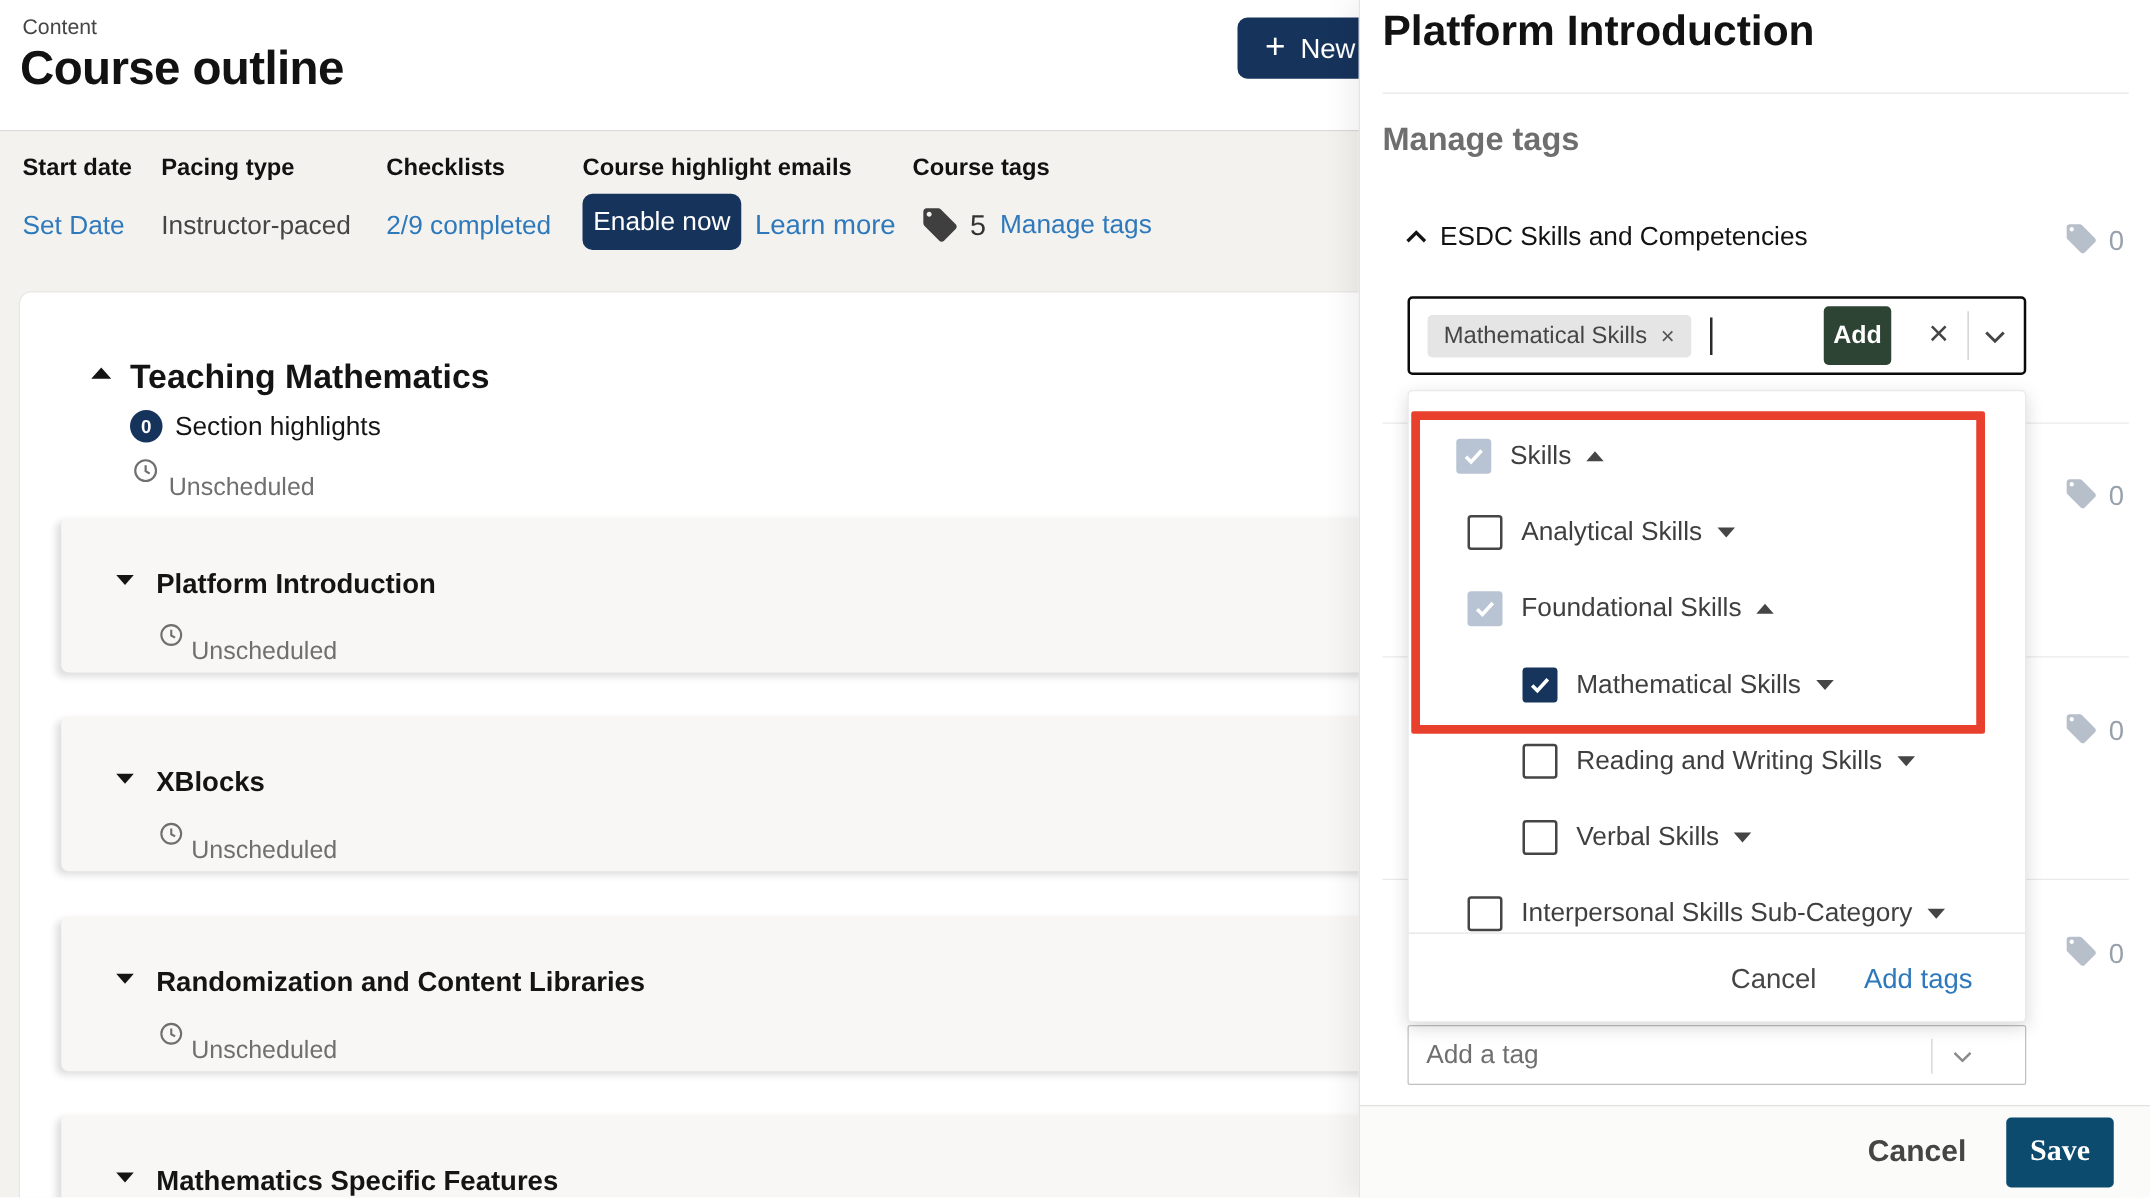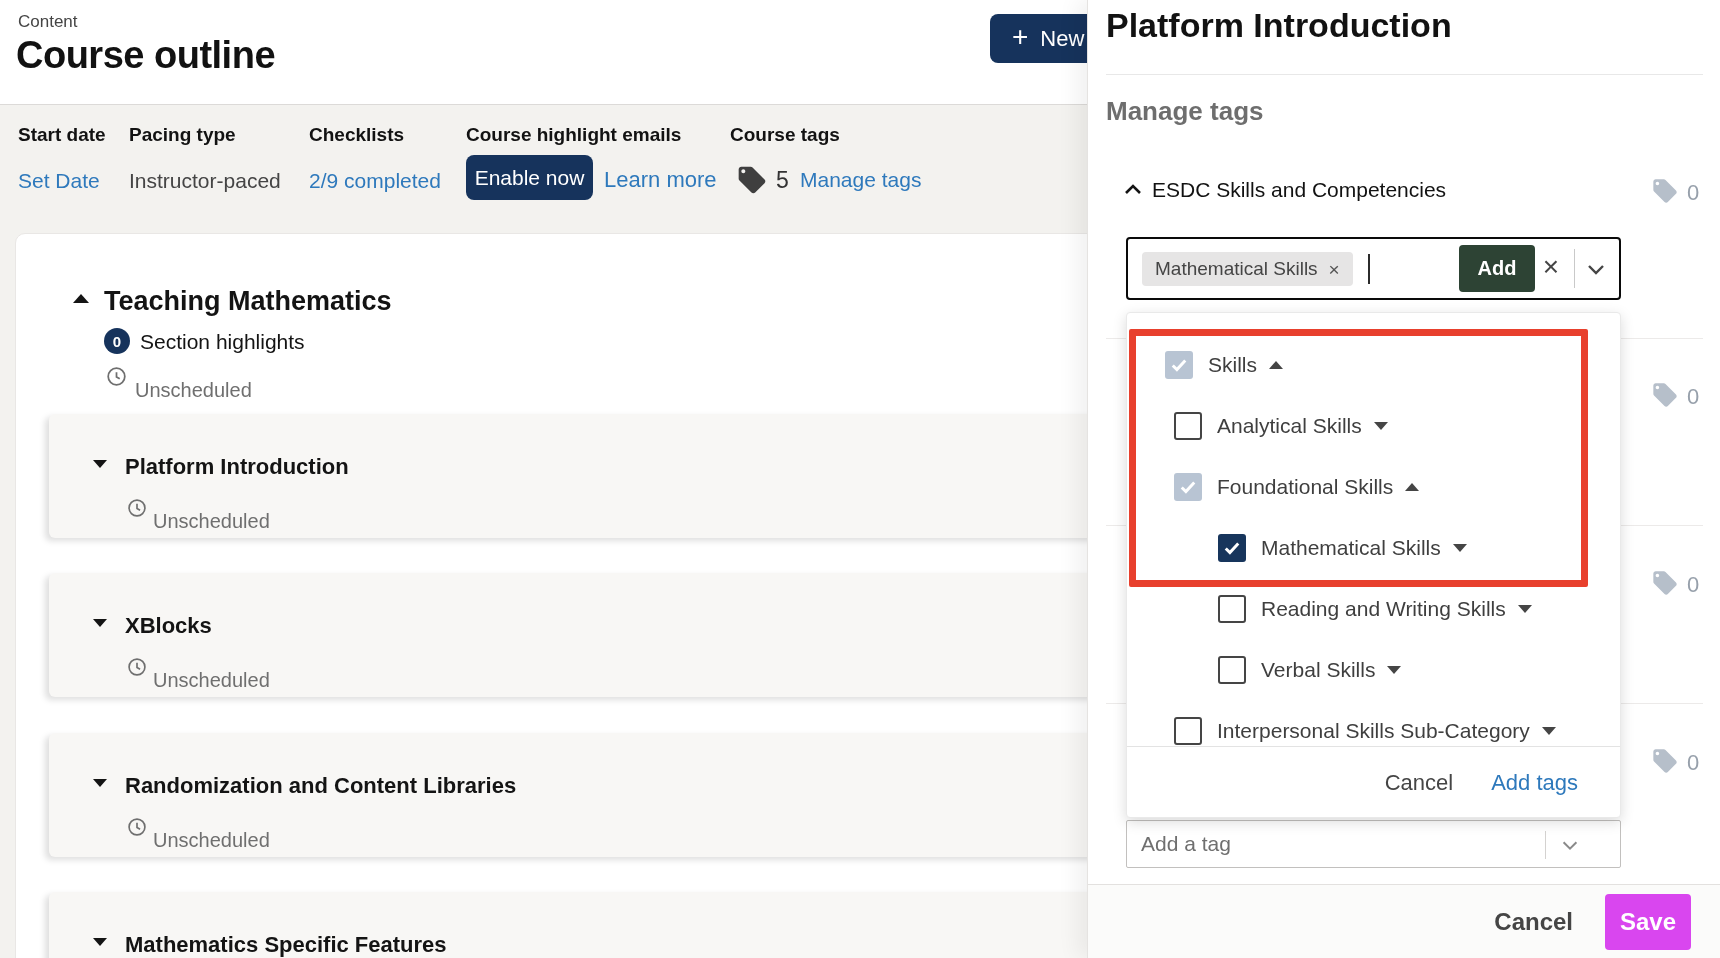--- a/index.html
+++ b/index.html
@@ -52,21 +52,21 @@
   .tax-name { position:absolute; left:64px; top:178px; font-size:21px; font-weight:normal; color:#121212; }
   .count-icon { position:absolute; left:563px; width:28px; height:28px; }
   .count-num { position:absolute; left:599px; font-size:22px; color:#97a0ab; }
   .row-divider { position:absolute; left:18px; width:597px; height:1px; background:#eceae9; z-index:1; }
 
   .combobox { position:absolute; left:38px; top:237px; width:495px; height:63px; background:#fff; border:2px solid #0a0a0a; border-radius:4px; z-index:2; }
   .chip { position:absolute; left:14px; top:13px; height:34px; background:#e6e5e5; border-radius:4px; display:flex; align-items:center; gap:11px; padding:0 13px; }
   .chip-label { font-size:19px; color:#454545; white-space:nowrap; }
   .chip-x { font-size:19px; color:#555; cursor:pointer; line-height:1; }
   .cursor-caret { position:absolute; left:240px; top:15px; width:2px; height:30px; background:#2b2b2b; }
-  .add-btn { position:absolute; left:331px; top:6px; width:76px; height:47px; background:#2d4334; color:#fff; border:none; border-radius:4px; font-size:20px; font-weight:bold; cursor:pointer; }
+  .add-btn { position:absolute; left:331px; top:6px; width:54px; height:47px; background:#2d4334; color:#fff; border:none; border-radius:4px; font-size:20px; font-weight:bold; cursor:pointer; }
   .clear-x { position:absolute; left:410px; top:12px; width:26px; height:34px; font-size:28px; color:#454545; text-align:center; cursor:pointer; }
   .cb-vdiv { position:absolute; left:446px; top:10px; width:1px; height:39px; background:#c9c9c9; }
   .cb-chevron { position:absolute; left:456px; top:18px; width:24px; height:24px; cursor:pointer; }
 
   .dropdown { position:absolute; left:38px; top:312px; width:495px; height:506px; background:#fff; border:1px solid #e9e9e9; border-radius:4px; box-shadow:0 4px 14px rgba(0,0,0,0.15); z-index:3; }
   .dd-list { height:433px; overflow:hidden; padding-top:21px; }
   .dd-row { height:61px; display:flex; align-items:center; }
   .dd-row.lvl0 { padding-left:38px; } .dd-row.lvl1 { padding-left:47px; } .dd-row.lvl2 { padding-left:91px; }
   .cb { width:28px; height:28px; border-radius:3px; flex:0 0 28px; display:flex; align-items:center; justify-content:center; cursor:pointer; }
   .cb.unchecked { background:#fff; border:2px solid #454545; }
@@ -84,21 +84,21 @@
 
   .red-rect { position:absolute; left:41px; top:329px; width:459px; height:258px; border:7px solid #e8402d; border-radius:2px; z-index:4; pointer-events:none; }
 
   .addtag-input { position:absolute; left:38px; top:820px; width:495px; height:48px; border:1px solid #c2c0be; border-radius:2px; background:#fff; z-index:1; }
   .addtag-ph { position:absolute; left:14px; top:11px; font-size:21px; color:#6f6f6f; }
   .addtag-vdiv { position:absolute; left:418px; top:10px; width:1px; height:28px; background:#d4d2d0; }
   .addtag-chevron { position:absolute; left:432px; top:13px; width:22px; height:22px; cursor:pointer; }
 
   .drawer-footer { position:absolute; left:0; top:884px; width:633px; height:74px; background:#fbfbfa; border-top:1px solid #e3e1df; display:flex; align-items:center; justify-content:flex-end; gap:32px; padding-right:30px; z-index:5; }
   .footer-cancel { font-size:24px; font-weight:bold; color:#454545; cursor:pointer; }
-  .save-btn { width:86px; height:56px; background:#d946ef; color:#fff; font-size:24px; font-weight:bold; border:none; border-radius:4px; cursor:pointer; }
+  .save-btn { width:86px; height:56px; background:#0c4a6e; color:#fff; font-size:24px; font-weight:bold; border:none; border-radius:4px; cursor:pointer;font-family:Liberation Serif, serif; }
 
   svg.stroke-ic polyline, svg.stroke-ic circle, svg.stroke-ic line { fill:none; }
 </style>
 </head>
 <body>
 
 <div id="app">
 
   <div class="page-header">
     <div class="eyebrow">Content</div>

